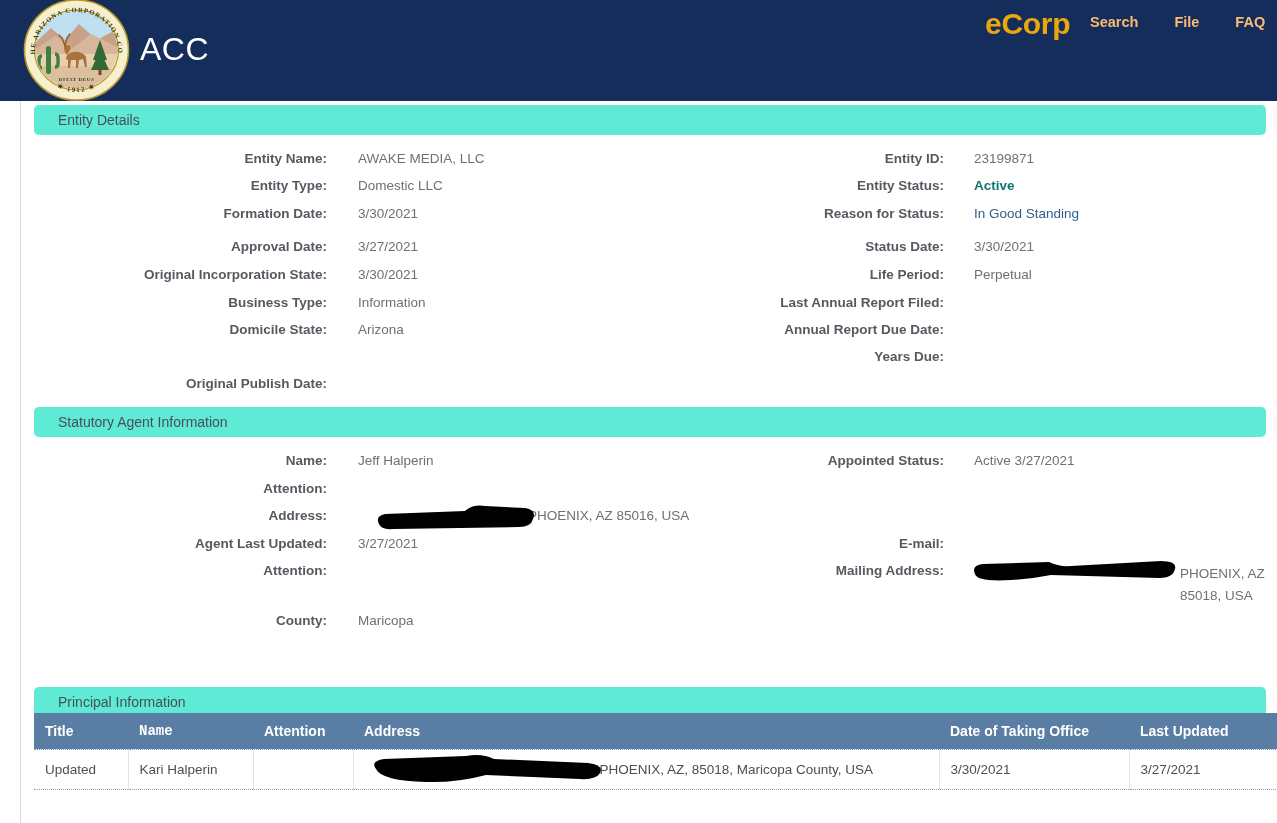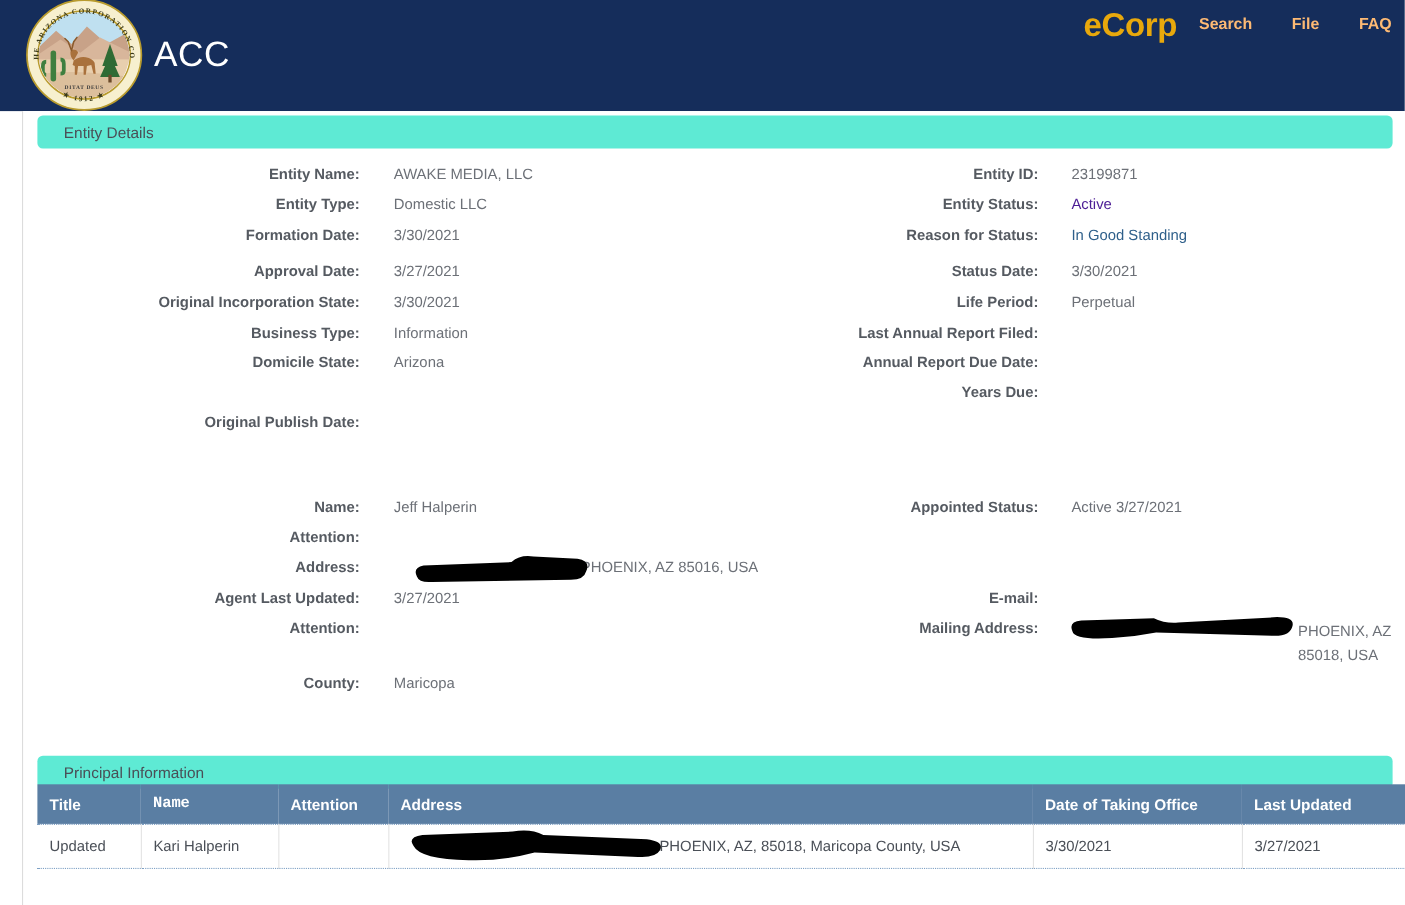--- a/index.html
+++ b/index.html
@@ -90,21 +90,21 @@
     text-align: right;
     font-size: 13.5px; font-weight: bold;
     color: #555a61;
     white-space: nowrap;
   }
   .field-value {
     position: absolute;
     font-size: 13.5px; color: #6c7077;
     white-space: nowrap;
   }
-  .field-value.green { color: #4c1d95; font-weight: normal; }
+  .field-value.green { color: #0f766e; font-weight: bold; }
   .field-value.link  { color: #2e5f8a; cursor: pointer; }
   .field-value.wrap  { white-space: normal; }
 
   
   .redaction { position: absolute; background: #000000; }
 
   
   .ptable {
     position: absolute; left: 13px; top: 612px;
     width: 1244px;
@@ -233,20 +233,21 @@
 
   <div class="field-label" style="top:194px; left:660px; width:263px;">Last Annual Report Filed:</div>
   <div class="field-value" style="top:194px; left:953px;"></div>
 
   <div class="field-label" style="top:221px; left:660px; width:263px;">Annual Report Due Date:</div>
   <div class="field-value" style="top:221px; left:953px;"></div>
 
   <div class="field-label" style="top:248px; left:660px; width:263px;">Years Due:</div>
   <div class="field-value" style="top:248px; left:953px;"></div>
 
+  <div class="section-head" style="top:306px;">Statutory Agent Information</div>
 
   <div class="field-label" style="top:352px; left:86px; width:220px;">Name:</div>
   <div class="field-value" style="top:352px; left:337px;">Jeff Halperin</div>
 
   <div class="field-label" style="top:380px; left:86px; width:220px;">Attention:</div>
   <div class="field-value" style="top:380px; left:337px;"></div>
 
   <div class="field-label" style="top:407px; left:86px; width:220px;">Address:</div>
   <div class="field-value" style="top:407px; left:507px;">PHOENIX, AZ 85016, USA</div>
 

